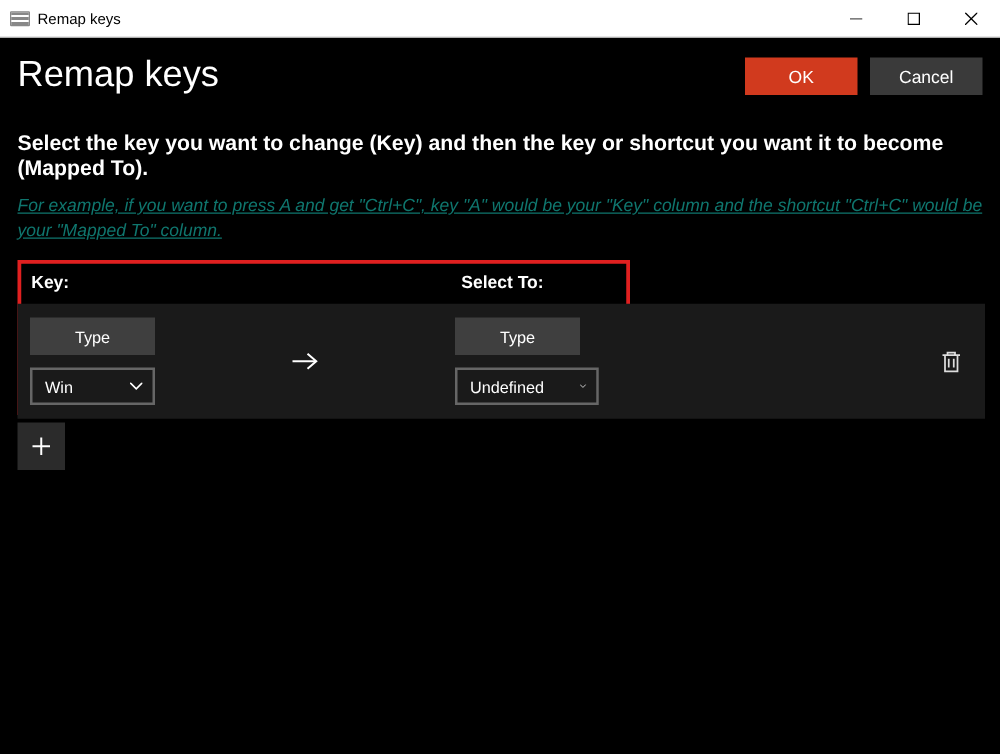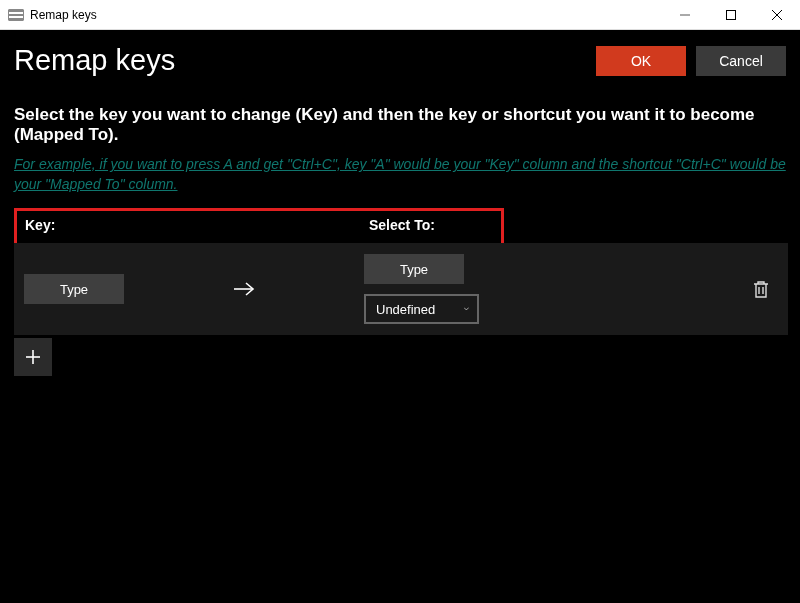--- a/index.html
+++ b/index.html
@@ -213,20 +213,26 @@
 
   <div class="highlight-box">
     <div class="headers">
       <div class="col-label col-key">Key:</div>
       <div class="col-label">Select To:</div>
     </div>
 
     <div class="mapping-row">
       <div class="col-block">
         <div class="type-btn">Type</div>
+        <div class="dropdown key">
+          <span>Win</span>
+          <svg class="chevron" viewBox="0 0 10 6">
+              <path d="M0 0 L5 5 L10 0" fill="none" stroke="#fff" stroke-width="1.3"></path>
+            </svg>
+        </div>
       </div>
 
       <div class="arrow-col">
         <svg width="22" height="18" viewBox="0 0 22 18">
           <line x1="1" y1="9" x2="19" y2="9" stroke="#fff" stroke-width="1.6"></line>
           <path d="M13 3 L20 9 L13 15" fill="none" stroke="#fff" stroke-width="1.6"></path>
         </svg>
       </div>
 
       <div class="col-block">

